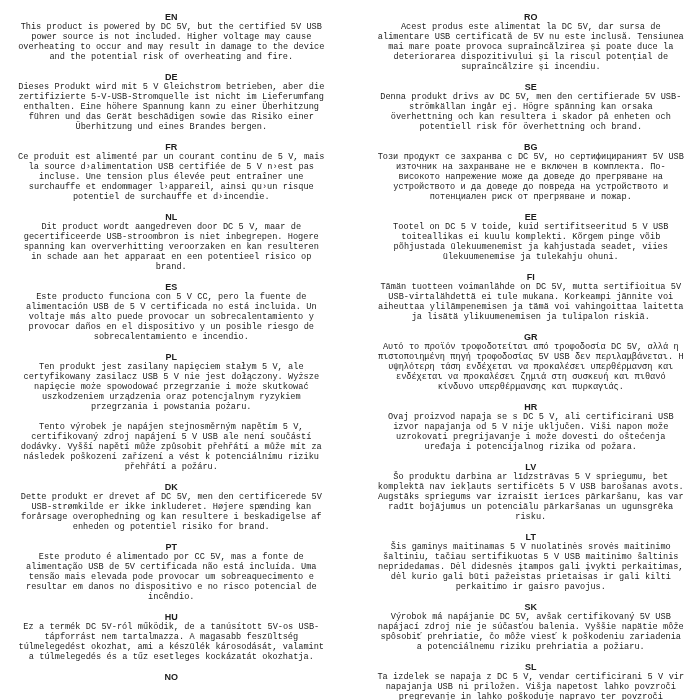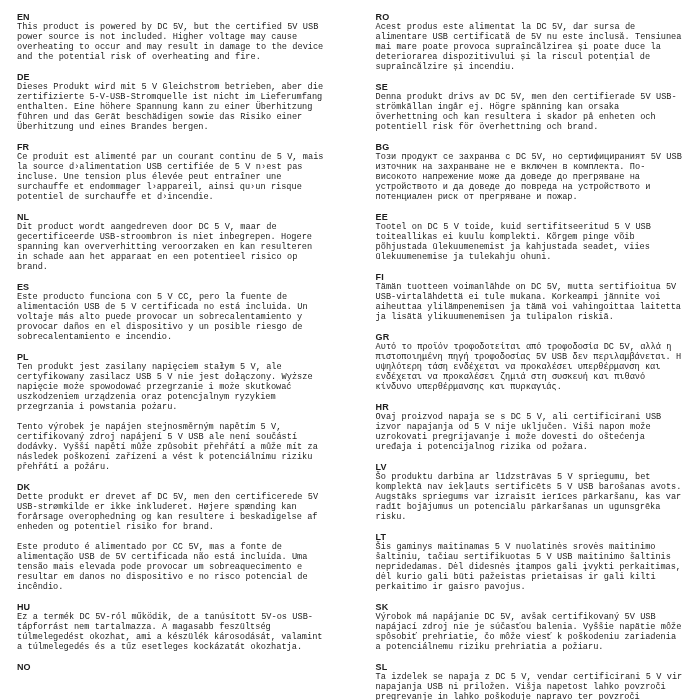--- a/index.html
+++ b/index.html
@@ -23,20 +23,21 @@
     display: flex;
   }
   .col {
     width: 335px;
     box-sizing: border-box;
   }
   .col-left  { margin-right: 0px; padding-right: 8px; }
   .col-right { padding-right: 6px; margin-left: 42px; }
   .lang-block {
     margin-bottom: 10px;
+    text-align: center;
   }
   .lang-block.tight {
     margin-bottom: 0px;
   }
   .lang-code {
     font-weight: bold;
     font-size: 9px;
     line-height: 10px;
     letter-spacing: 0.1px;
   }
@@ -80,20 +81,21 @@
         <div class="lang-text">Ten produkt jest zasilany napięciem stałym 5 V, ale certyfikowany zasilacz USB 5 V nie jest dołączony. Wyższe napięcie może spowodować przegrzanie i może skutkować uszkodzeniem urządzenia oraz potencjalnym ryzykiem przegrzania i powstania pożaru.</div>
       </div>
       <div class="lang-block">
         <div class="lang-text">Tento výrobek je napájen stejnosměrným napětím 5 V, certifikovaný zdroj napájení 5 V USB ale není součástí dodávky. Vyšší napětí může způsobit přehřátí a může mít za následek poškození zařízení a vést k potenciálnímu riziku přehřátí a požáru.</div>
       </div>
       <div class="lang-block">
         <div class="lang-code">DK</div>
         <div class="lang-text">Dette produkt er drevet af DC 5V, men den certificerede 5V USB-strømkilde er ikke inkluderet. Højere spænding kan forårsage overophedning og kan resultere i beskadigelse af enheden og potentiel risiko for brand.</div>
       </div>
       <div class="lang-block">
+        <div class="lang-code">PT</div>
         <div class="lang-text">Este produto é alimentado por CC 5V, mas a fonte de alimentação USB de 5V certificada não está incluída. Uma tensão mais elevada pode provocar um sobreaquecimento e resultar em danos no dispositivo e no risco potencial de incêndio.</div>
       </div>
       <div class="lang-block">
         <div class="lang-code">HU</div>
         <div class="lang-text">Ez a termék DC 5V-ról működik, de a tanúsított 5V-os USB-tápforrást nem tartalmazza. A magasabb feszültség túlmelegedést okozhat, ami a készülék károsodását, valamint a túlmelegedés és a tűz esetleges kockázatát okozhatja.</div>
       </div>
       <div class="lang-block">
         <div class="lang-code">NO</div>
       </div>
     </div>

